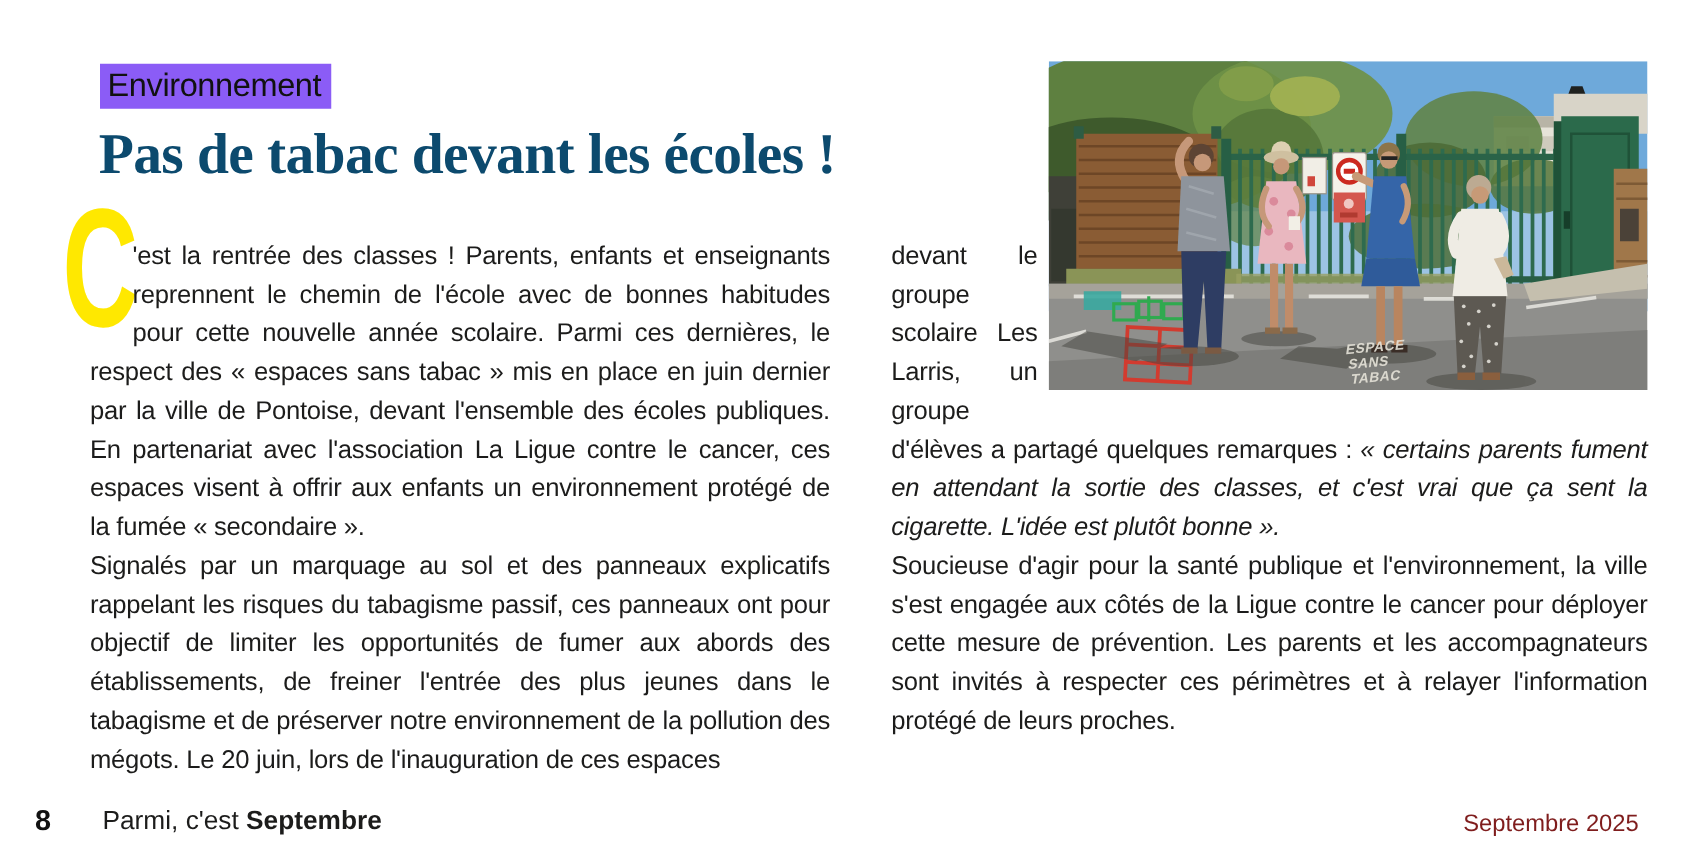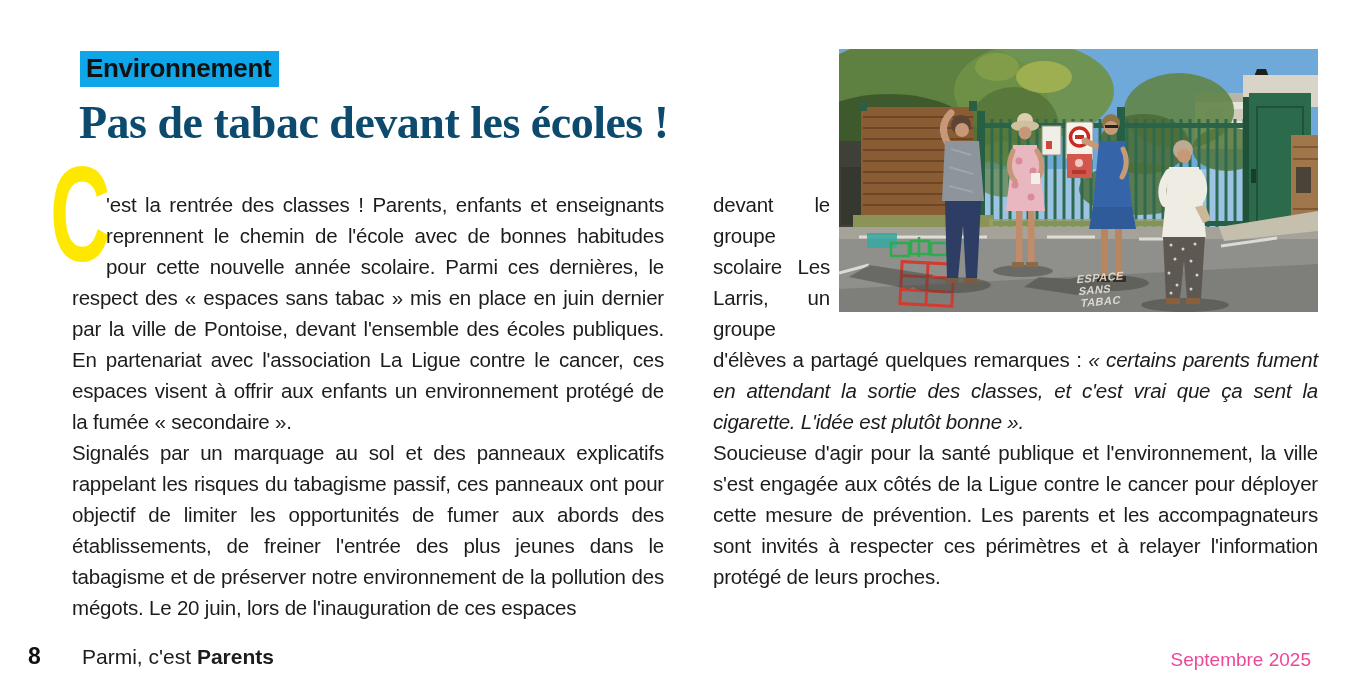--- a/index.html
+++ b/index.html
@@ -2,22 +2,22 @@
 <html lang="fr"><head>
 <meta charset="utf-8">
 <style>
   html,body{margin:0;padding:0;}
   body{
     width:1362px;height:685px;background:#ffffff;position:relative;overflow:hidden;
     font-family:"Liberation Sans",sans-serif;color:#1c1c1b;
   }
   .kicker{
     position:absolute;left:80px;top:51px;
-    background:#0ea5e9;color:#111;
-    font-size:26px;font-weight:700;letter-spacing:-0.3px;
+    background:#8b5cf6;color:#111;
+    font-size:26px;font-weight:400;letter-spacing:-0.3px;
     padding:3px 8px 4px 6px;line-height:1.1;
   }
   .title{
     position:absolute;left:79px;top:96px;margin:0;
     font-family:"Liberation Serif","DejaVu Serif",serif;
     font-weight:700;font-size:46px;letter-spacing:-0.5px;color:#0c4a6e;
     white-space:nowrap;
   }
   .dropcap{
     position:absolute;left:50px;top:162px;height:104px;
@@ -29,21 +29,21 @@
   .col1{left:72px;width:592px;}
   .col2{left:713px;width:605px;}
   .dropcap-spacer{float:left;width:34px;height:63px;}
   .photo-spacer{float:right;width:488px;height:141px;}
   .quote-italic{font-style:italic;}
   .photo{position:absolute;left:839px;top:49px;width:479px;height:263px;margin:0;}
   .photo svg{display:block;}
   .footer-pageno{position:absolute;left:28px;top:643px;font-size:23px;font-weight:700;color:#111;}
   .footer-mag{position:absolute;left:82px;top:645px;font-size:21px;color:#1c1c1b;}
   .footer-mag b{font-weight:700;}
-  .footer-issue{position:absolute;right:51px;top:649px;font-size:19px;color:#ec4899;}
+  .footer-issue{position:absolute;right:51px;top:649px;font-size:19px;color:#7f1d1d;}
 </style>
 </head>
 <body>
 
 <div class="page">
 
   <div class="kicker">Environnement</div>
 
   <h1 class="title">Pas de tabac devant les écoles !</h1>
 
@@ -250,16 +250,16 @@
 
       <g transform="rotate(-5 265 244) skewX(-14)" fill="#e3e0d6" opacity="0.92" font-family="Liberation Sans, sans-serif" font-weight="bold" font-size="11" letter-spacing="0.5">
         <text x="296" y="232">ESPACE</text>
         <text x="300" y="244">SANS</text>
         <text x="304" y="256">TABAC</text>
       </g>
     </svg>
   </figure>
 
   <div class="footer-pageno">8</div>
-  <div class="footer-mag"><span>Parmi, c'est </span><b>Parents</b></div>
+  <div class="footer-mag"><span>Parmi, c'est </span><b>Septembre</b></div>
   <div class="footer-issue">Septembre 2025</div>
 
 </div>
 
 </body></html>

